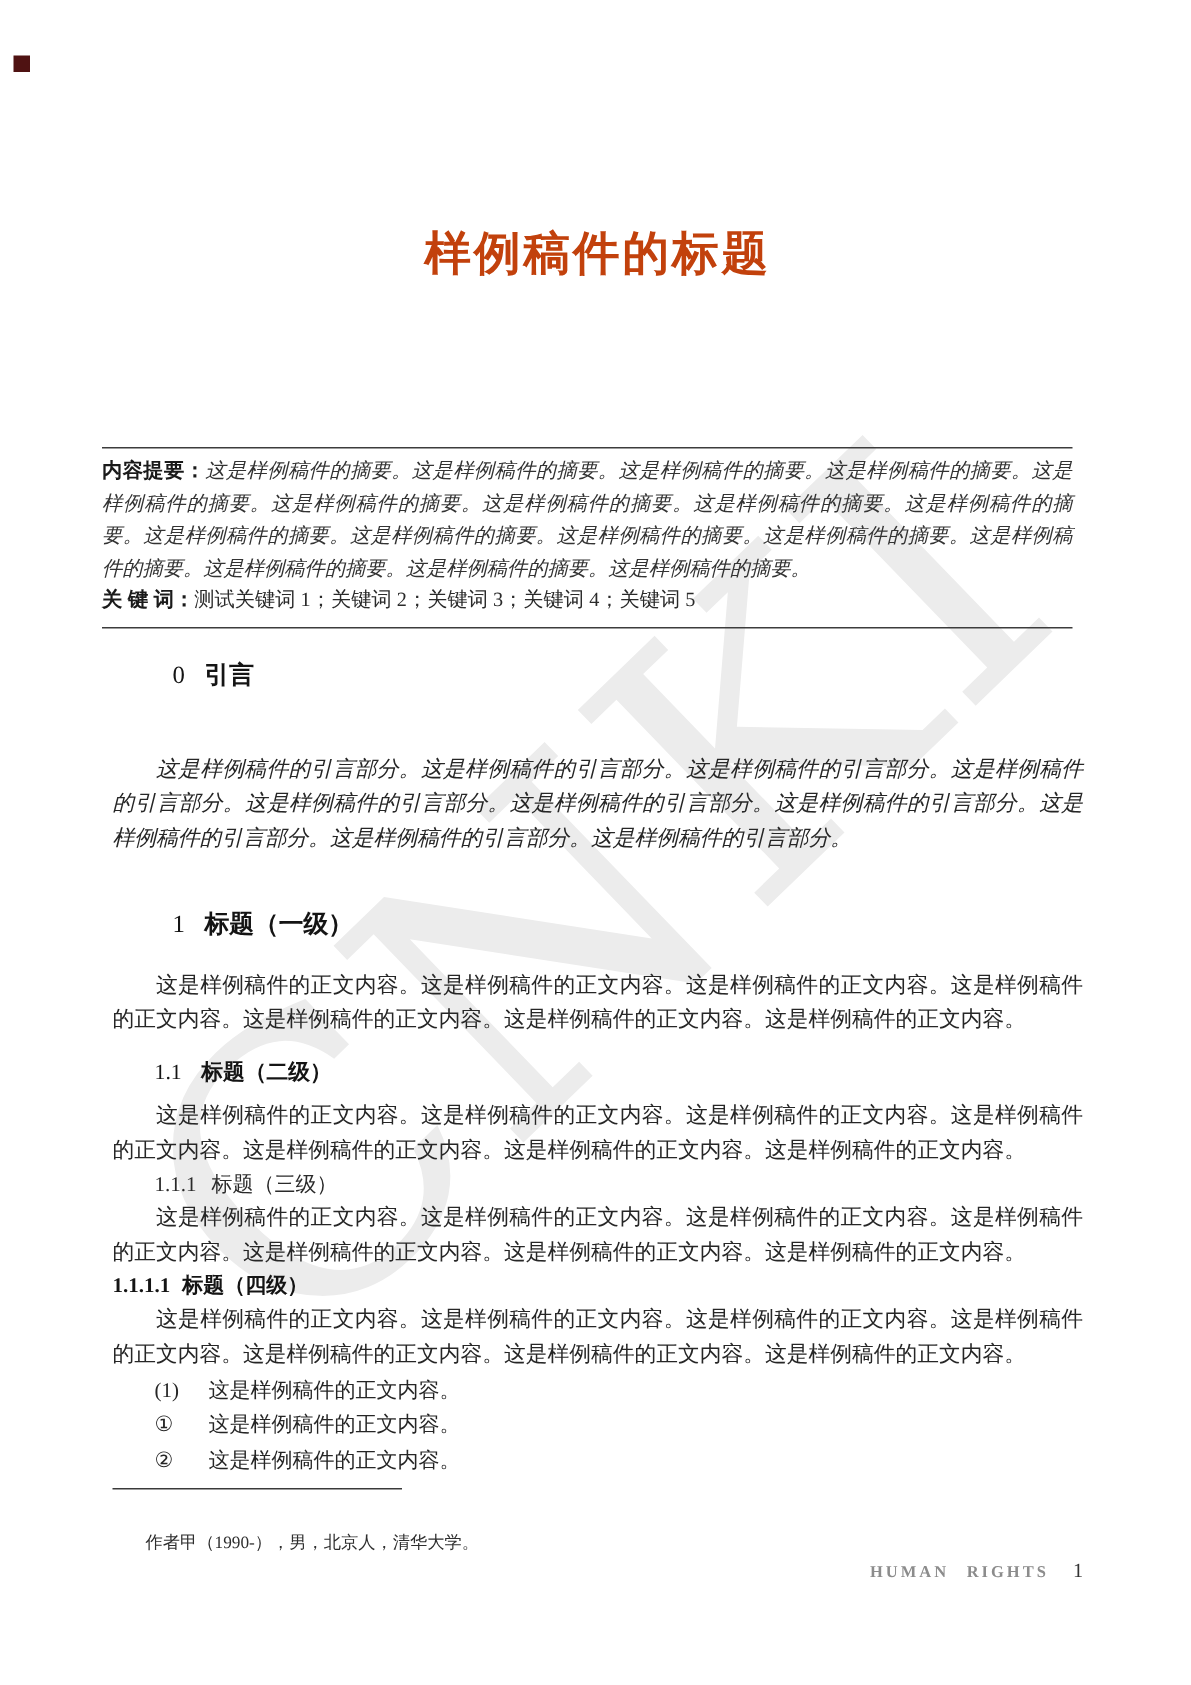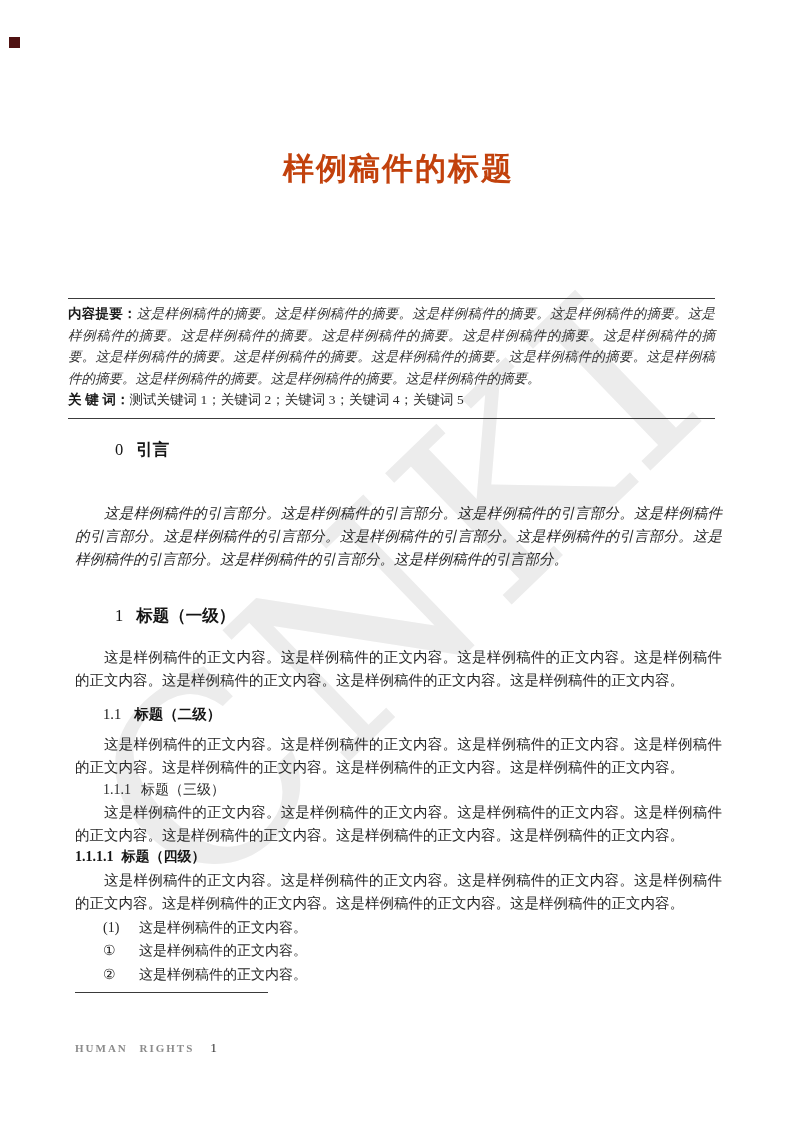--- a/index.html
+++ b/index.html
@@ -142,21 +142,21 @@
     width: 193px; height: 1px;
     background: #3a3a3a;
   }
   .footnote {
     left: 97px; top: 1021px; width: 600px;
     font-size: 11.5px;
     color: #2e2e2e;
   }
   .footer {
     left: 75px; top: 1038px; width: 647px;
-    text-align: left;
+    text-align: right;
   }
   .journal-name {
     font-family: "Liberation Serif", "DejaVu Serif", serif;
     font-size: 11px;
     color: #8c8c8c;
     letter-spacing: 2px;
     word-spacing: 7px;
     font-weight: bold;
   }
   .page-number {
@@ -216,18 +216,19 @@
       <span class="list-marker">①</span>
         <span>这是样例稿件的正文内容。</span>
     </div>
     <div class="list-row">
       <span class="list-marker">②</span>
         <span>这是样例稿件的正文内容。</span>
     </div>
   </div>
 
   <div class="layer footnote-rule"></div>
+  <div class="layer footnote">作者甲（1990-），男，北京人，清华大学。</div>
 
   <div class="layer footer">
     <span class="journal-name">HUMAN RIGHTS</span><span class="page-number">1</span>
   </div>
 
 </div>
 
 </body></html>

